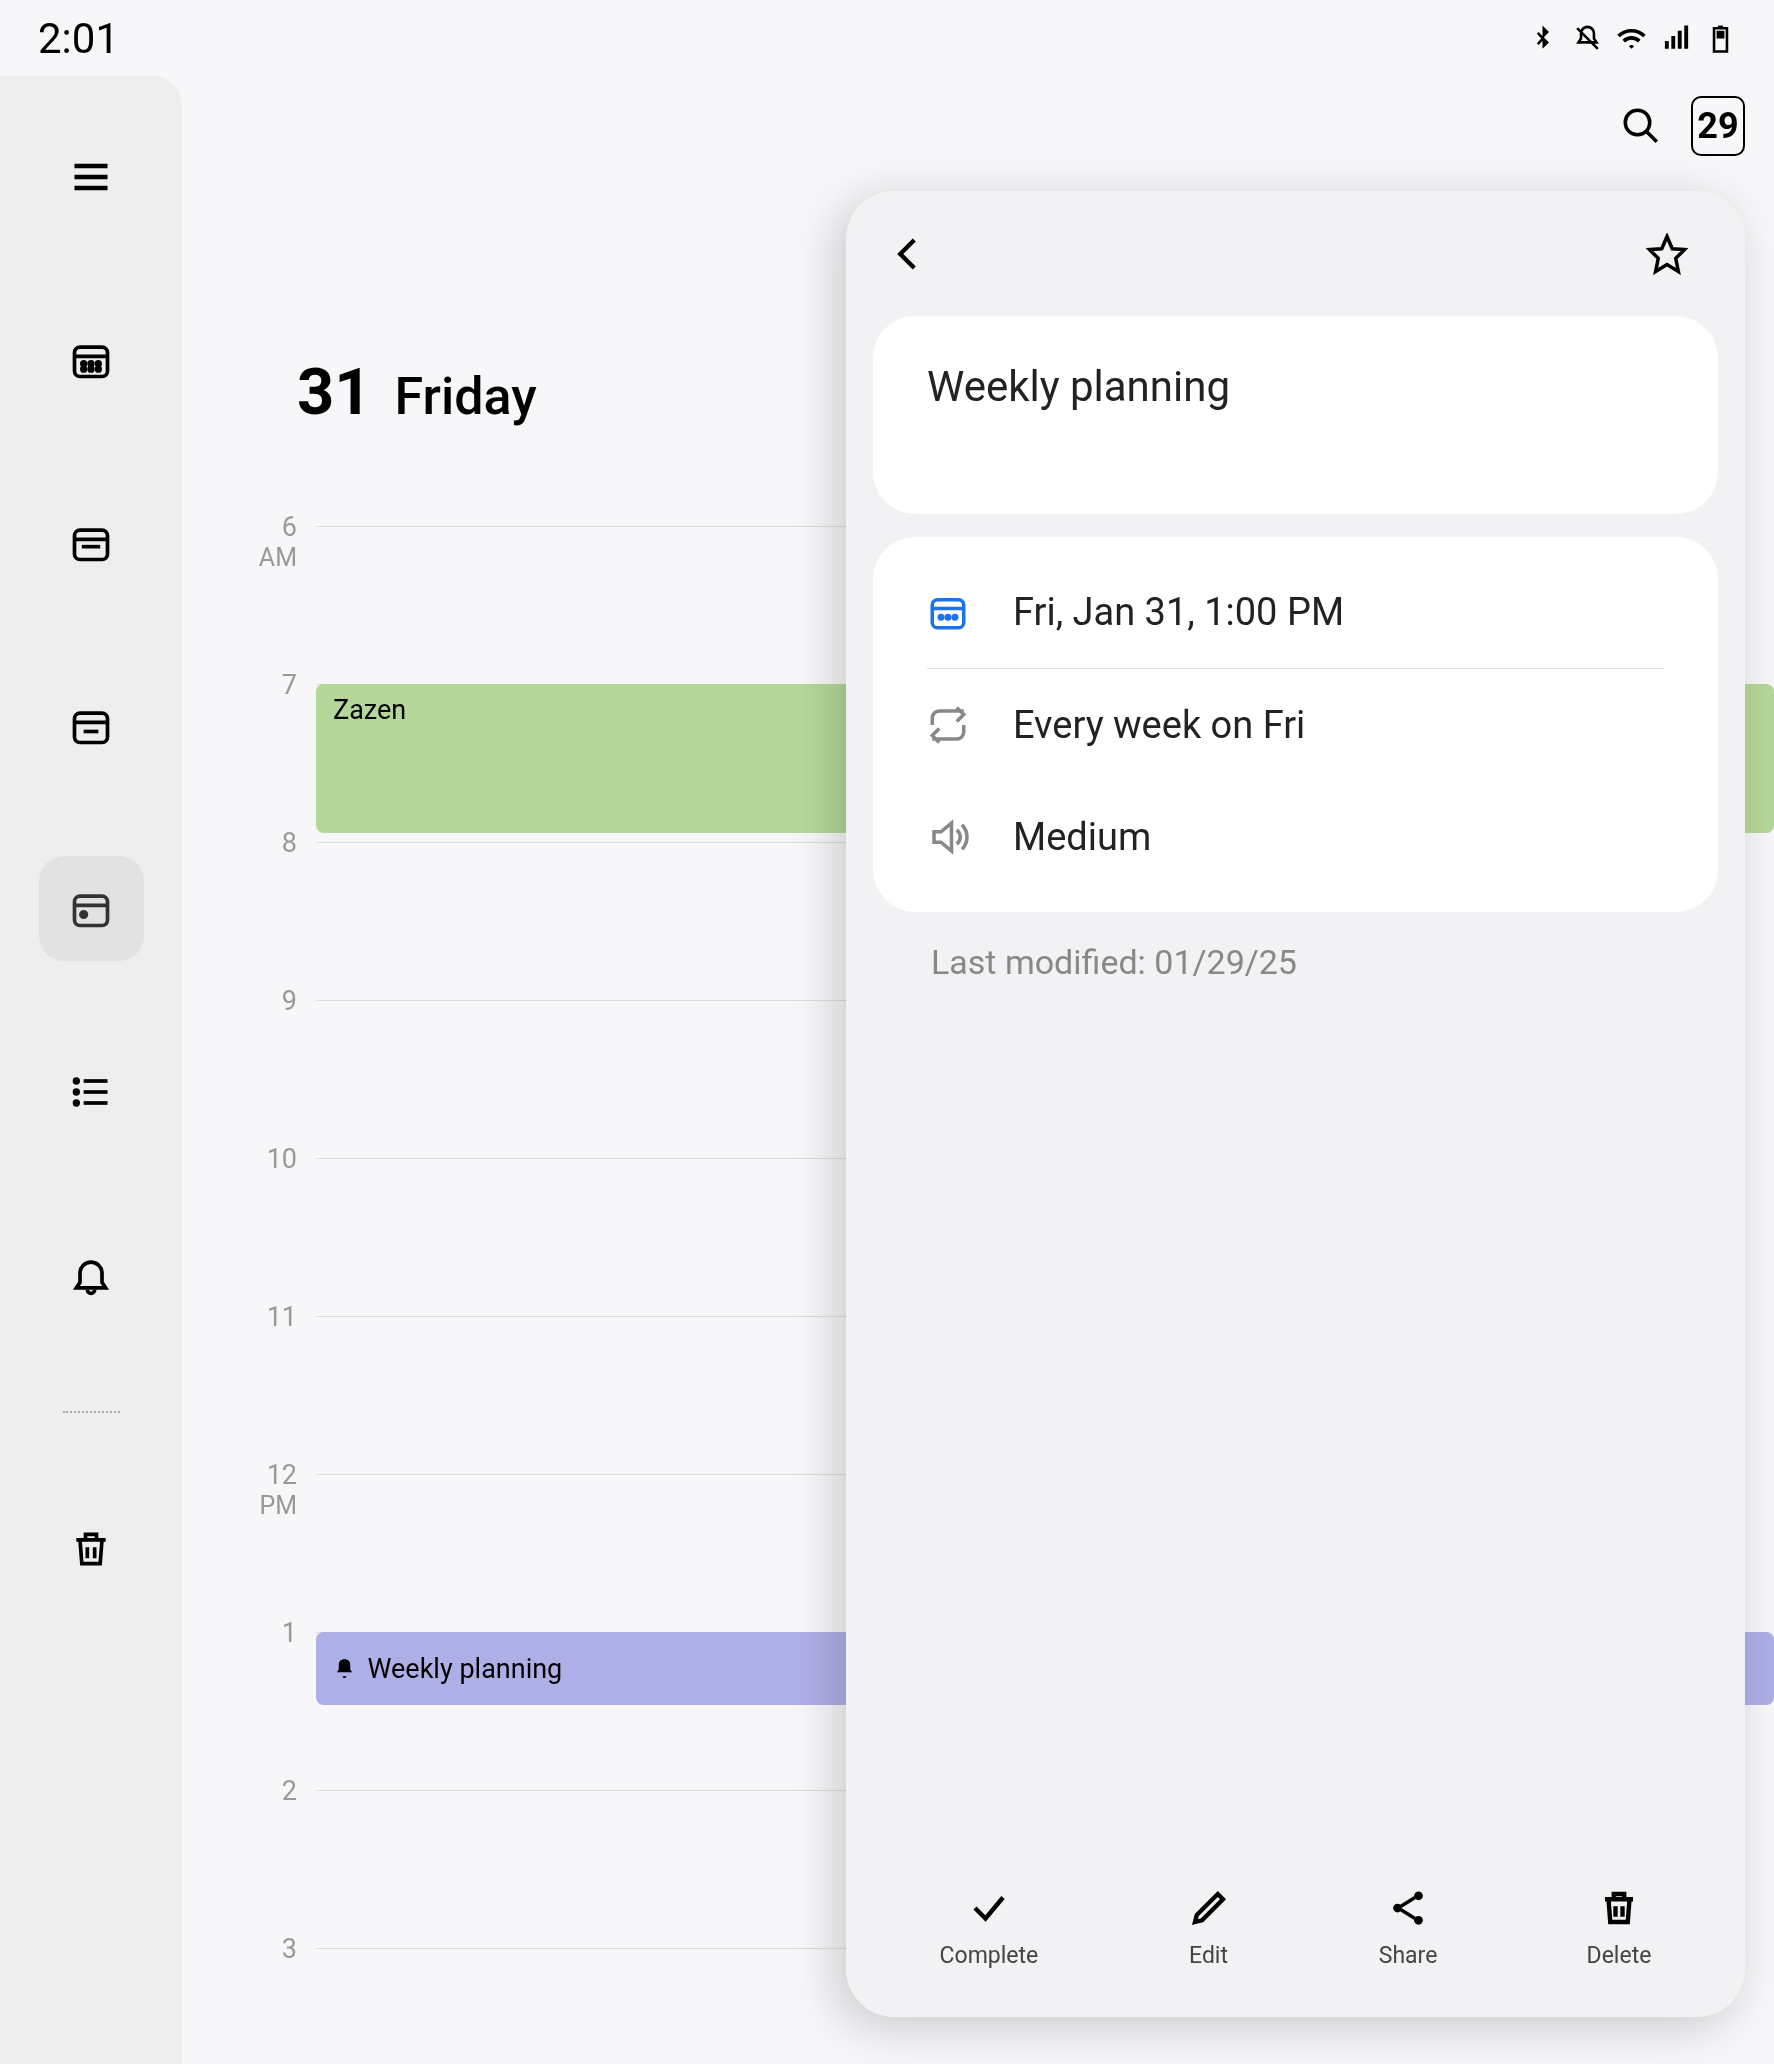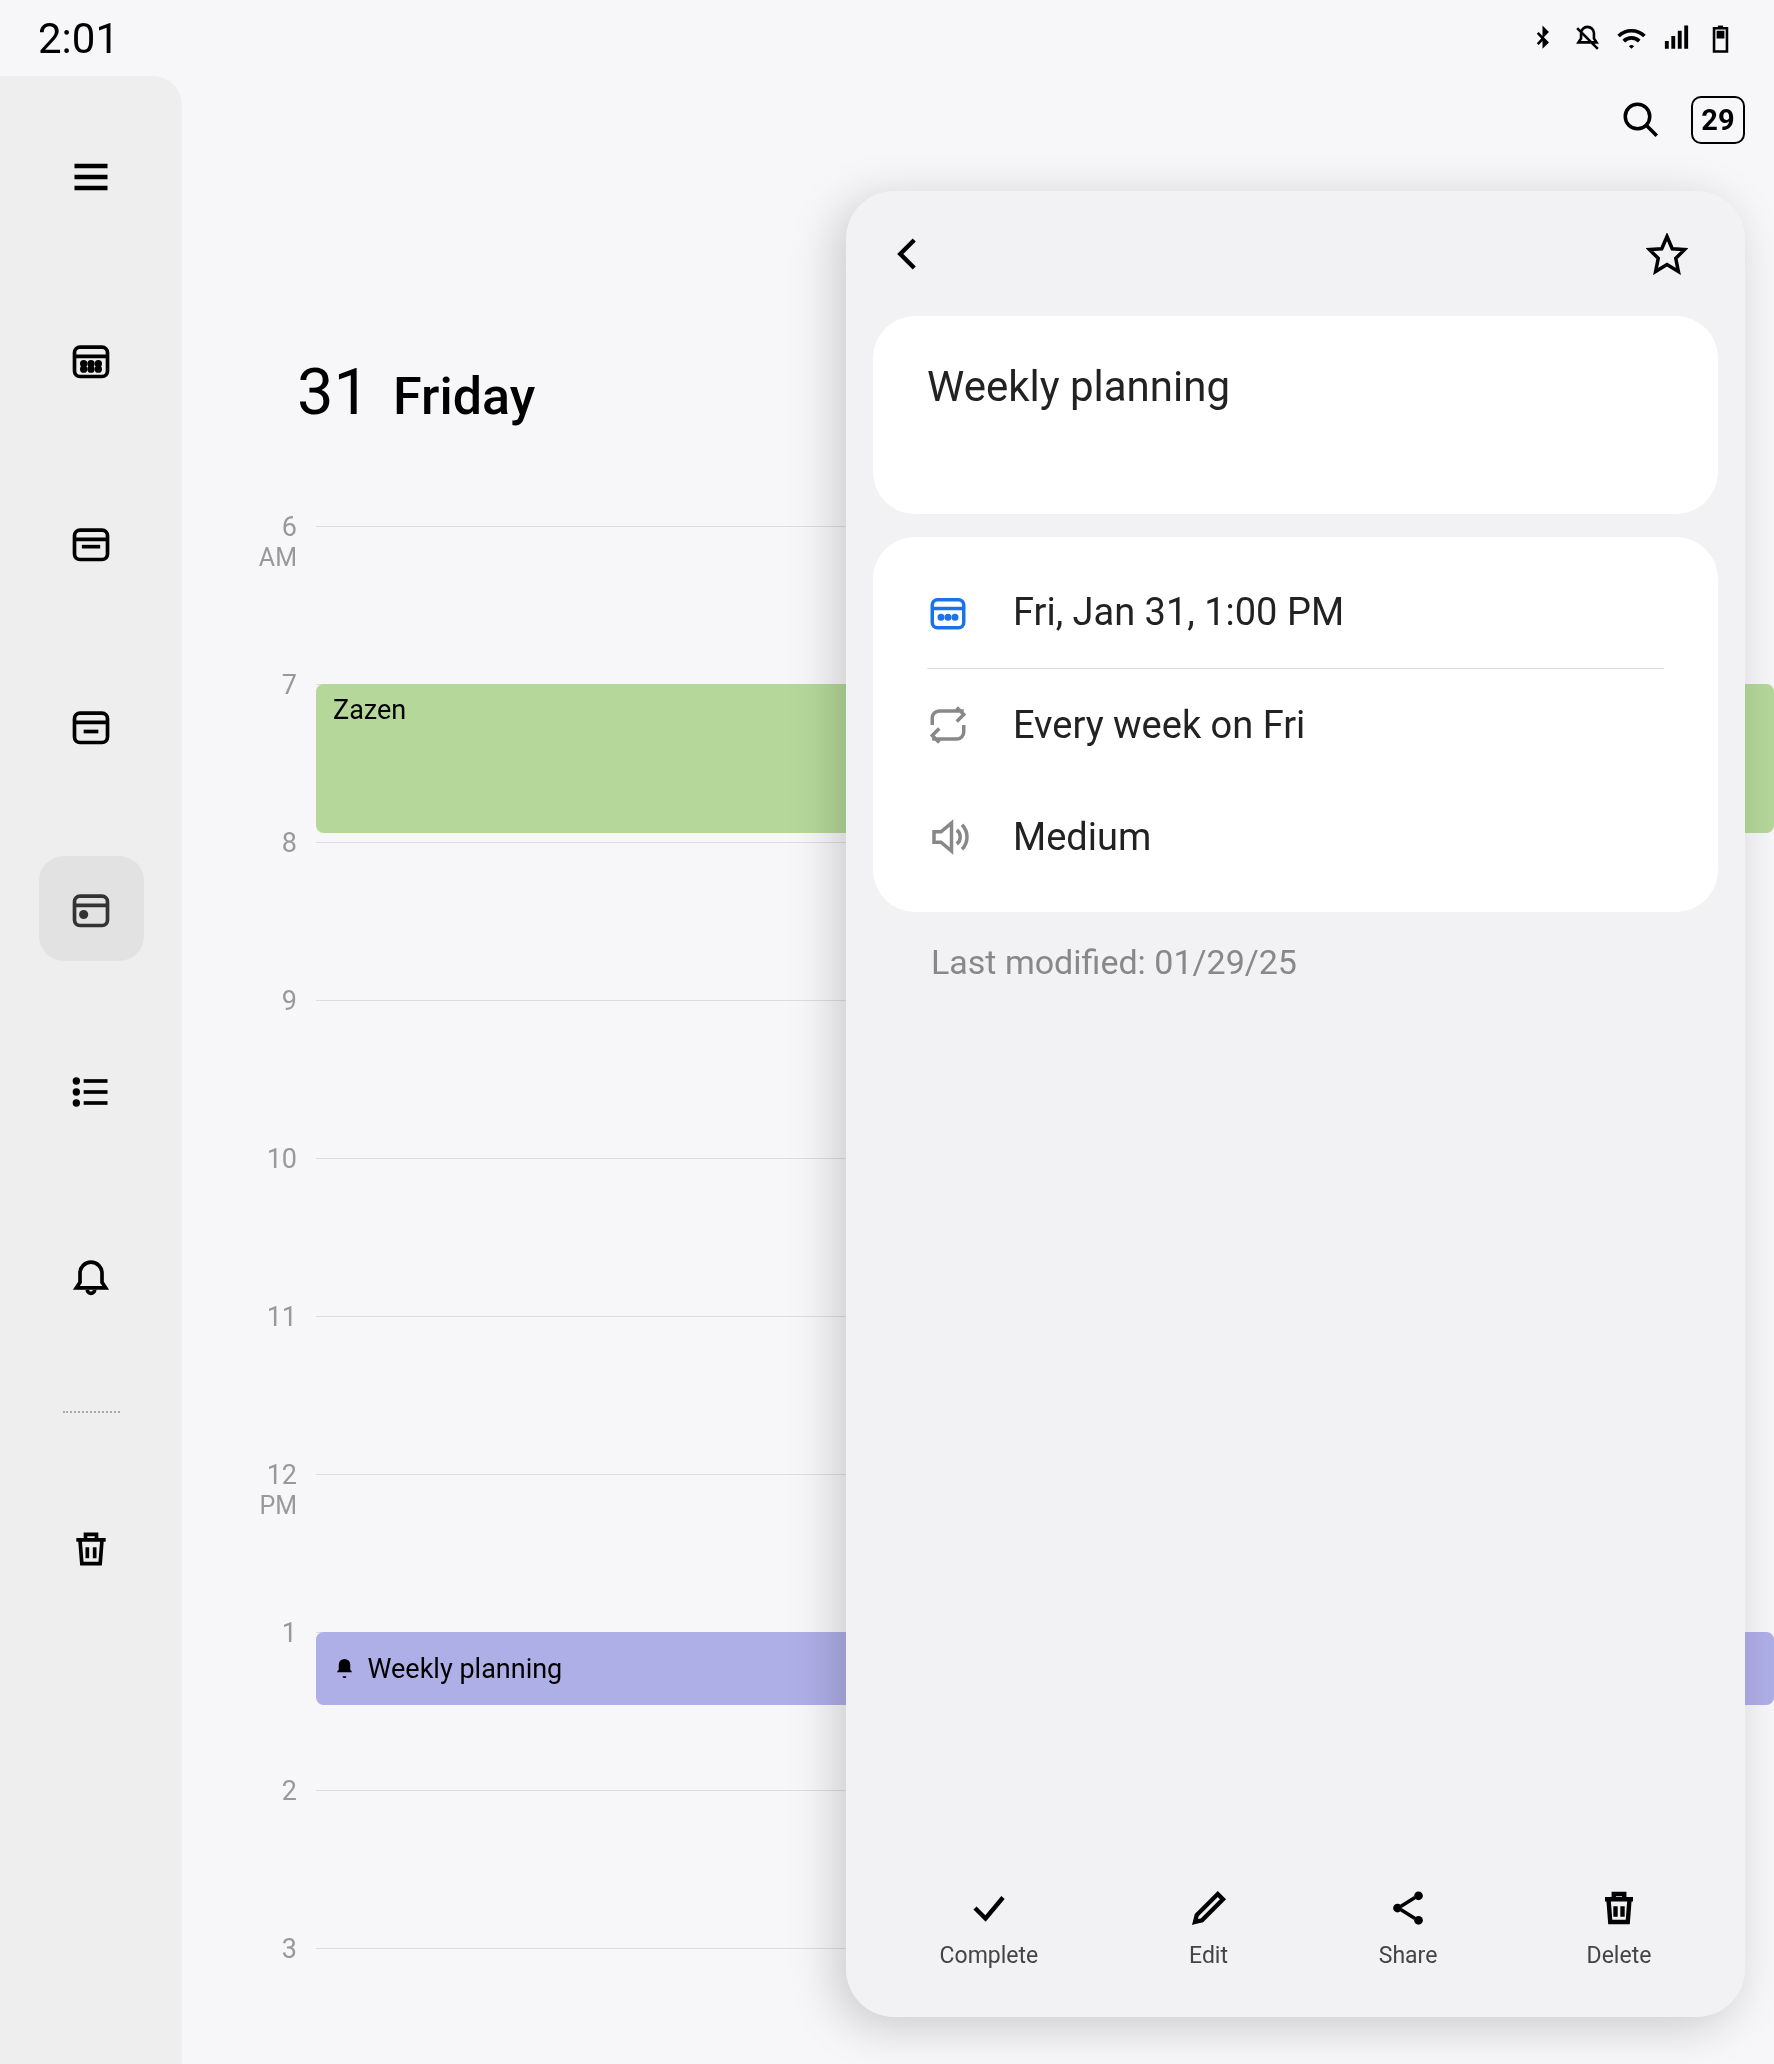--- a/index.html
+++ b/index.html
@@ -7,33 +7,33 @@
 
 
 .status-bar { position: absolute; top: 0; left: 0; right: 0; height: 76px; display: flex; align-items: center; justify-content: space-between; padding: 0 38px; }
 .status-time { font-size: 42px; font-weight: 400; color: #000; }
 .status-icons { display: flex; gap: 13.4px; align-items: center; }
 .status-icons svg { width: 31px; height: 31px; fill: #000; }
 
 
 .top-bar { position: absolute; top: 96px; right: 29px; display: flex; align-items: center; gap: 29px; }
 .top-bar svg { width: 42px; height: 42px; }
-.date-badge { border: 2.9px solid #000; border-radius: 10px; width: 54px; height: 48px; display: flex; align-items: center; justify-content: center; font-size: 29px; font-weight: 700; }
+.date-badge { border: 2.9px solid #000; border-radius: 10px; width: 54px; height: 60px; display: flex; align-items: center; justify-content: center; font-size: 36px; font-weight: 700; }
 
 
 .sidebar { position: absolute; top: 76px; left: 0; width: 182px; bottom: 0; background: #eeeeef; border-top-right-radius: 29px; display: flex; flex-direction: column; align-items: center; padding-top: 48px; gap: 78px; }
 .sidebar-item { width: 105px; height: 105px; display: flex; align-items: center; justify-content: center; border-radius: 25px; }
 .sidebar-item.active { background: #e2e2e3; }
 .sidebar-item svg { width: 44px; height: 44px; }
 .sidebar-divider { width: 57px; border-top: 2.9px dotted #aaa; margin: 5.7px 0; }
 
 
 .main { position: absolute; left: 201px; top: 354px; right: 0; bottom: 0; }
 .day-header { display: flex; align-items: baseline; gap: 23px; margin-left: 96px; }
-.day-number { font-size: 65px; font-weight: 400; }
+.day-number { font-size: 65px; font-weight: 700; }
 .day-name { font-size: 52px; font-weight: 500; }
 
 .timeline { position: relative; margin-top: 96px; }
 .hour-row { position: relative; height: 158px; }
 .hour-ampm { position:absolute; left:0; top:17px; width:96px; text-align:right; font-size:25px; color:#999; }
 .hour-label { position: absolute; left: 0; top: -15.3px; width: 96px; text-align: right; font-size: 27px; color: #999; }
 .hour-line { position: absolute; left: 115px; right: 38px; top: 0; border-top: 1px solid #ddd; }
 
 .event { position: absolute; left: 115px; right: 0; border-radius: 7.6px; padding: 9.6px 17px; font-size: 27px; display:flex; align-items:flex-start; gap:11.5px; }
 .event.green { top: 0; height: 149px; background: #b5d89a; }

